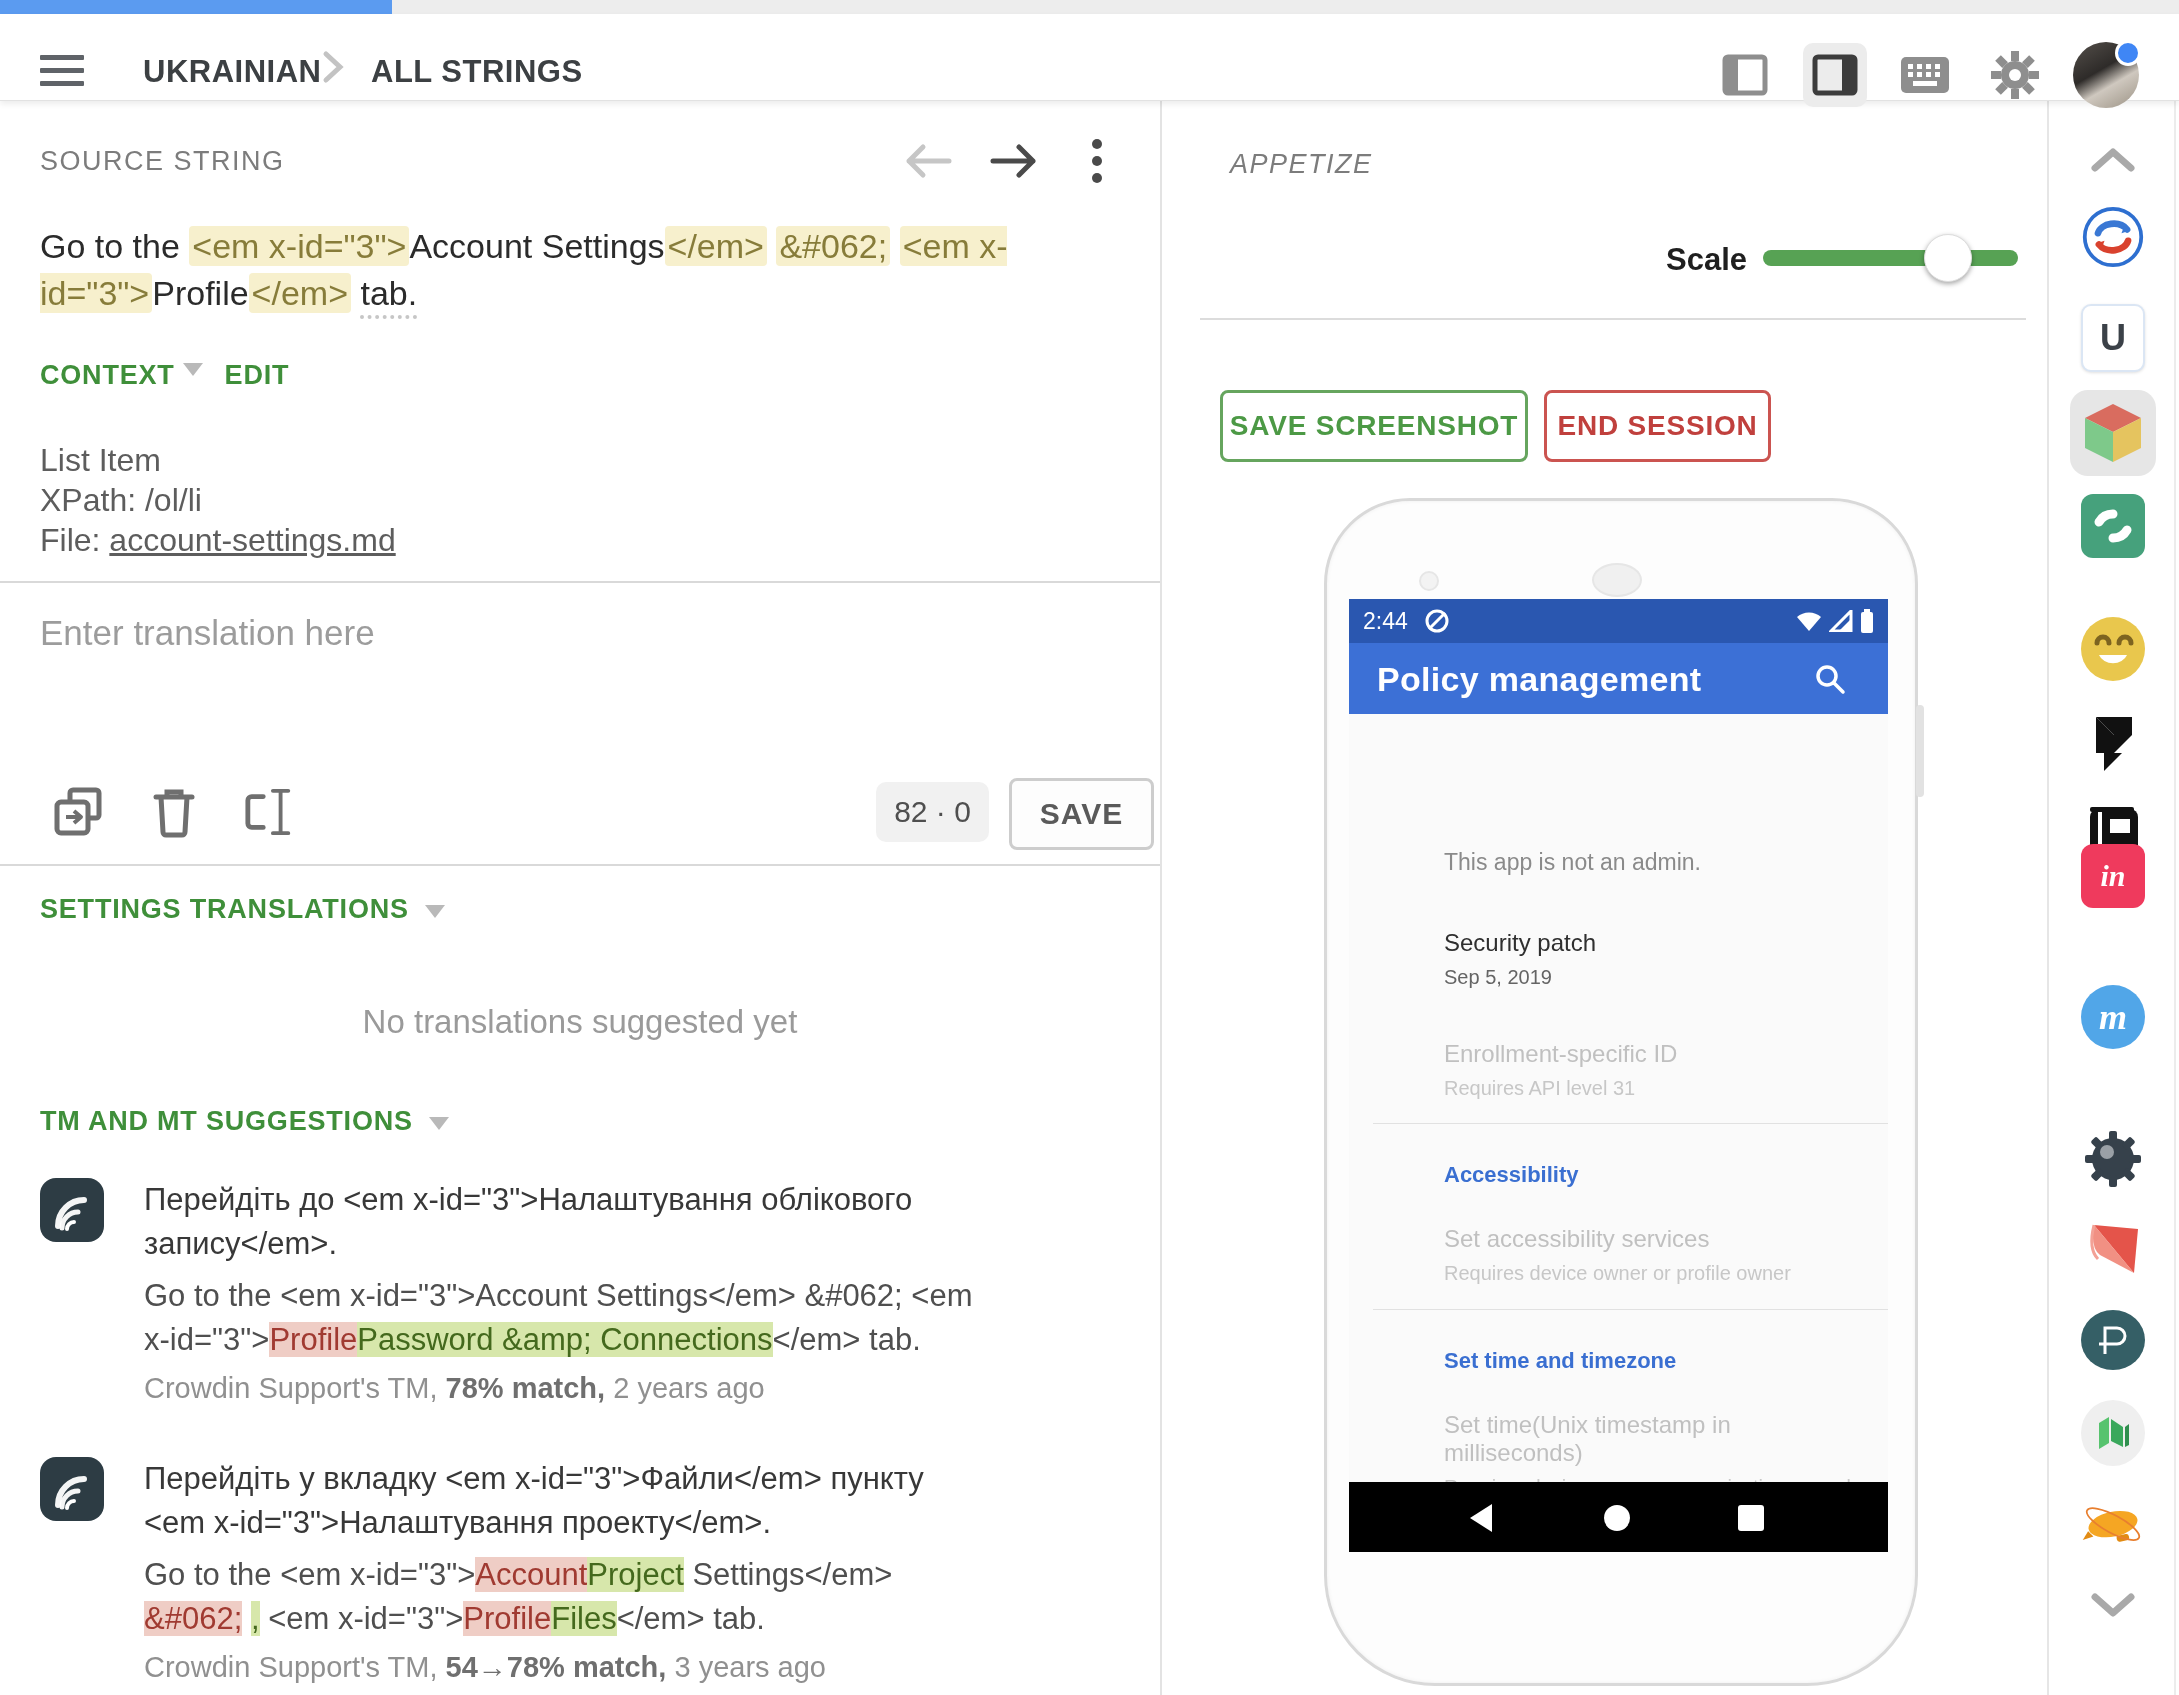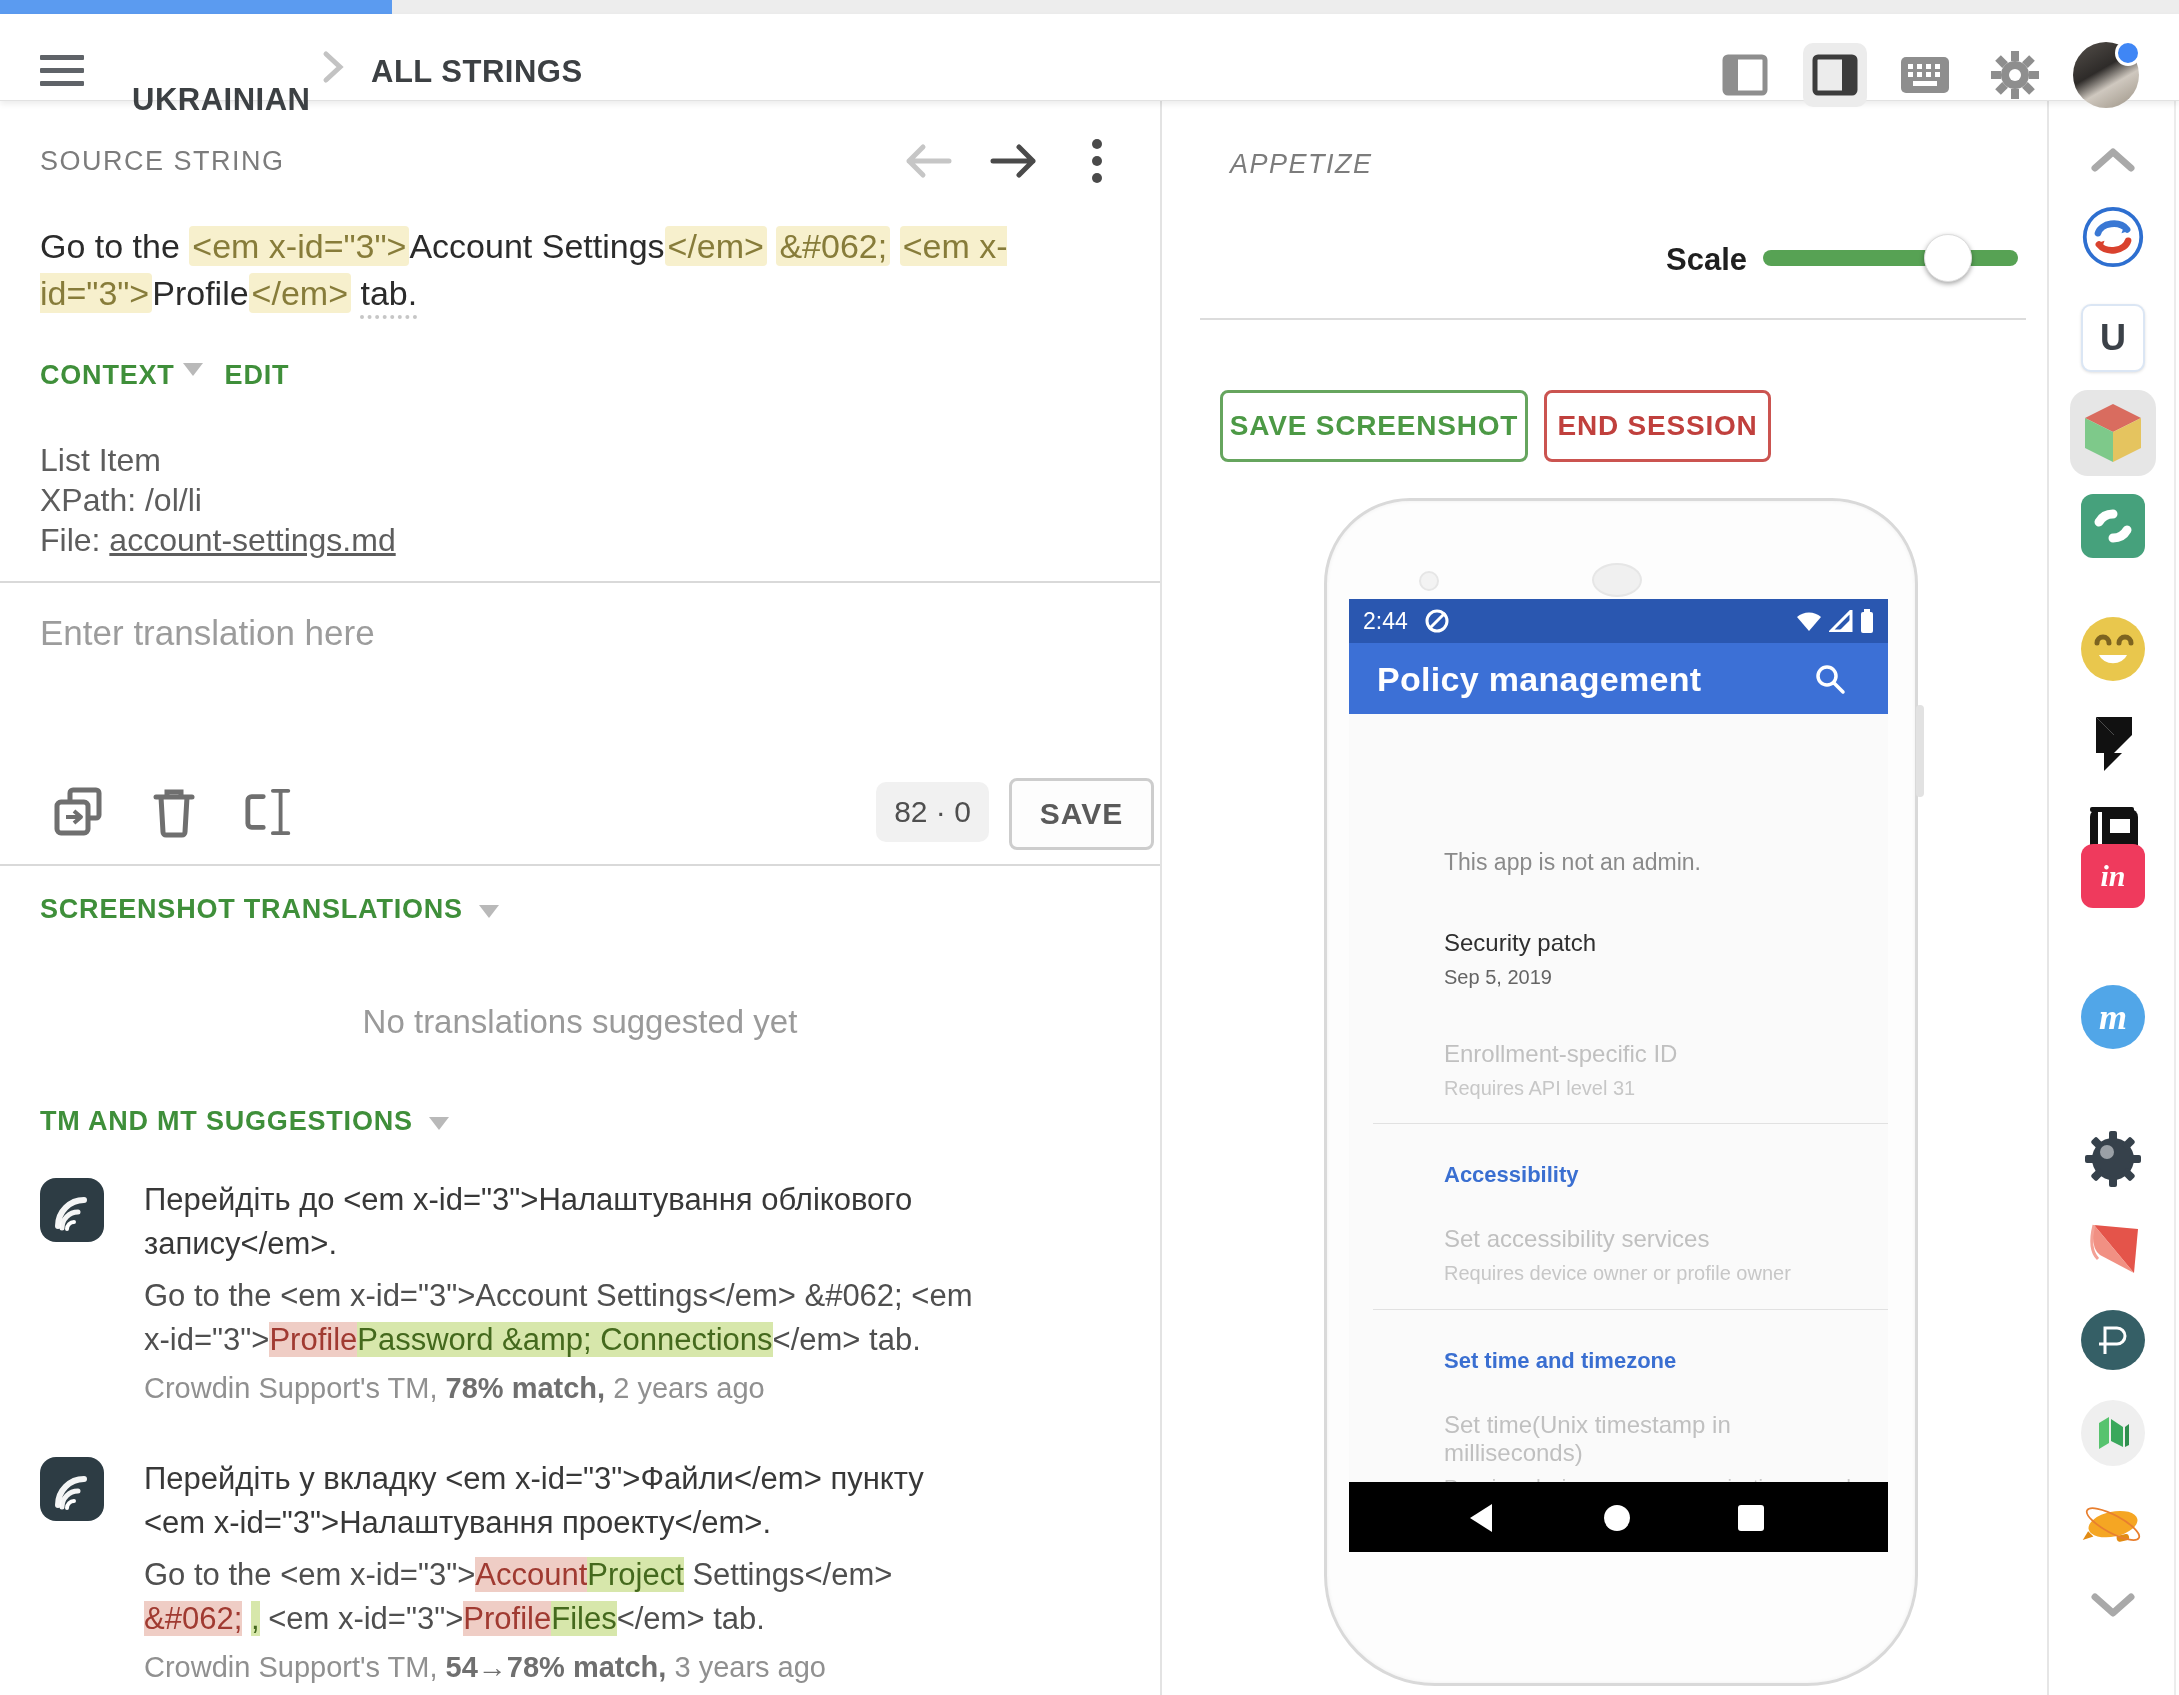--- a/index.html
+++ b/index.html
@@ -145,21 +145,21 @@
   <div class="abs progress">
     <div class="progress-fill" style="width: 18%;"></div>
   </div>
 
   <div class="abs topbar">
     <div class="abs hamburger">
       <div></div>
         <div></div>
         <div style="margin-bottom:0"></div>
     </div>
-    <div class="abs crumb" style="left:132px;margin-top:28px;">UKRAINIAN</div>
+    <div class="abs crumb" style="left:143px;">UKRAINIAN</div>
     <div class="abs crumb-sep" style="left:320px;top:36px;">
       <svg width="26" height="34" viewBox="0 0 26 34">
           <path d="M6 4 L20 17 L6 30" fill="none" stroke="#c3c3c3" stroke-width="5" stroke-linecap="round"></path>
         </svg>
     </div>
     <div class="abs crumb" style="left:371px;">ALL STRINGS</div>
 
     <div class="abs top-actions">
       <div class="ticon">
         <svg width="46" height="44" viewBox="0 0 46 44">
@@ -278,21 +278,21 @@
       </svg>
     </div>
   </div>
 
   <div class="abs count-badge">82 · 0</div>
   <div class="abs save-btn">SAVE</div>
 
   <div class="abs hdiv" style="top:864px;"></div>
 
   <div class="abs ukr-row">
-    <span class="green-label">SCREENSHOT TRANSLATIONS</span>
+    <span class="green-label">SETTINGS TRANSLATIONS</span>
     <span class="tri-down"></span>
   </div>
 
   <div class="abs no-trans">No translations suggested yet</div>
 
   <div class="abs tm-row">
     <span class="green-label">TM AND MT SUGGESTIONS</span>
     <span class="tri-down"></span>
   </div>
 

